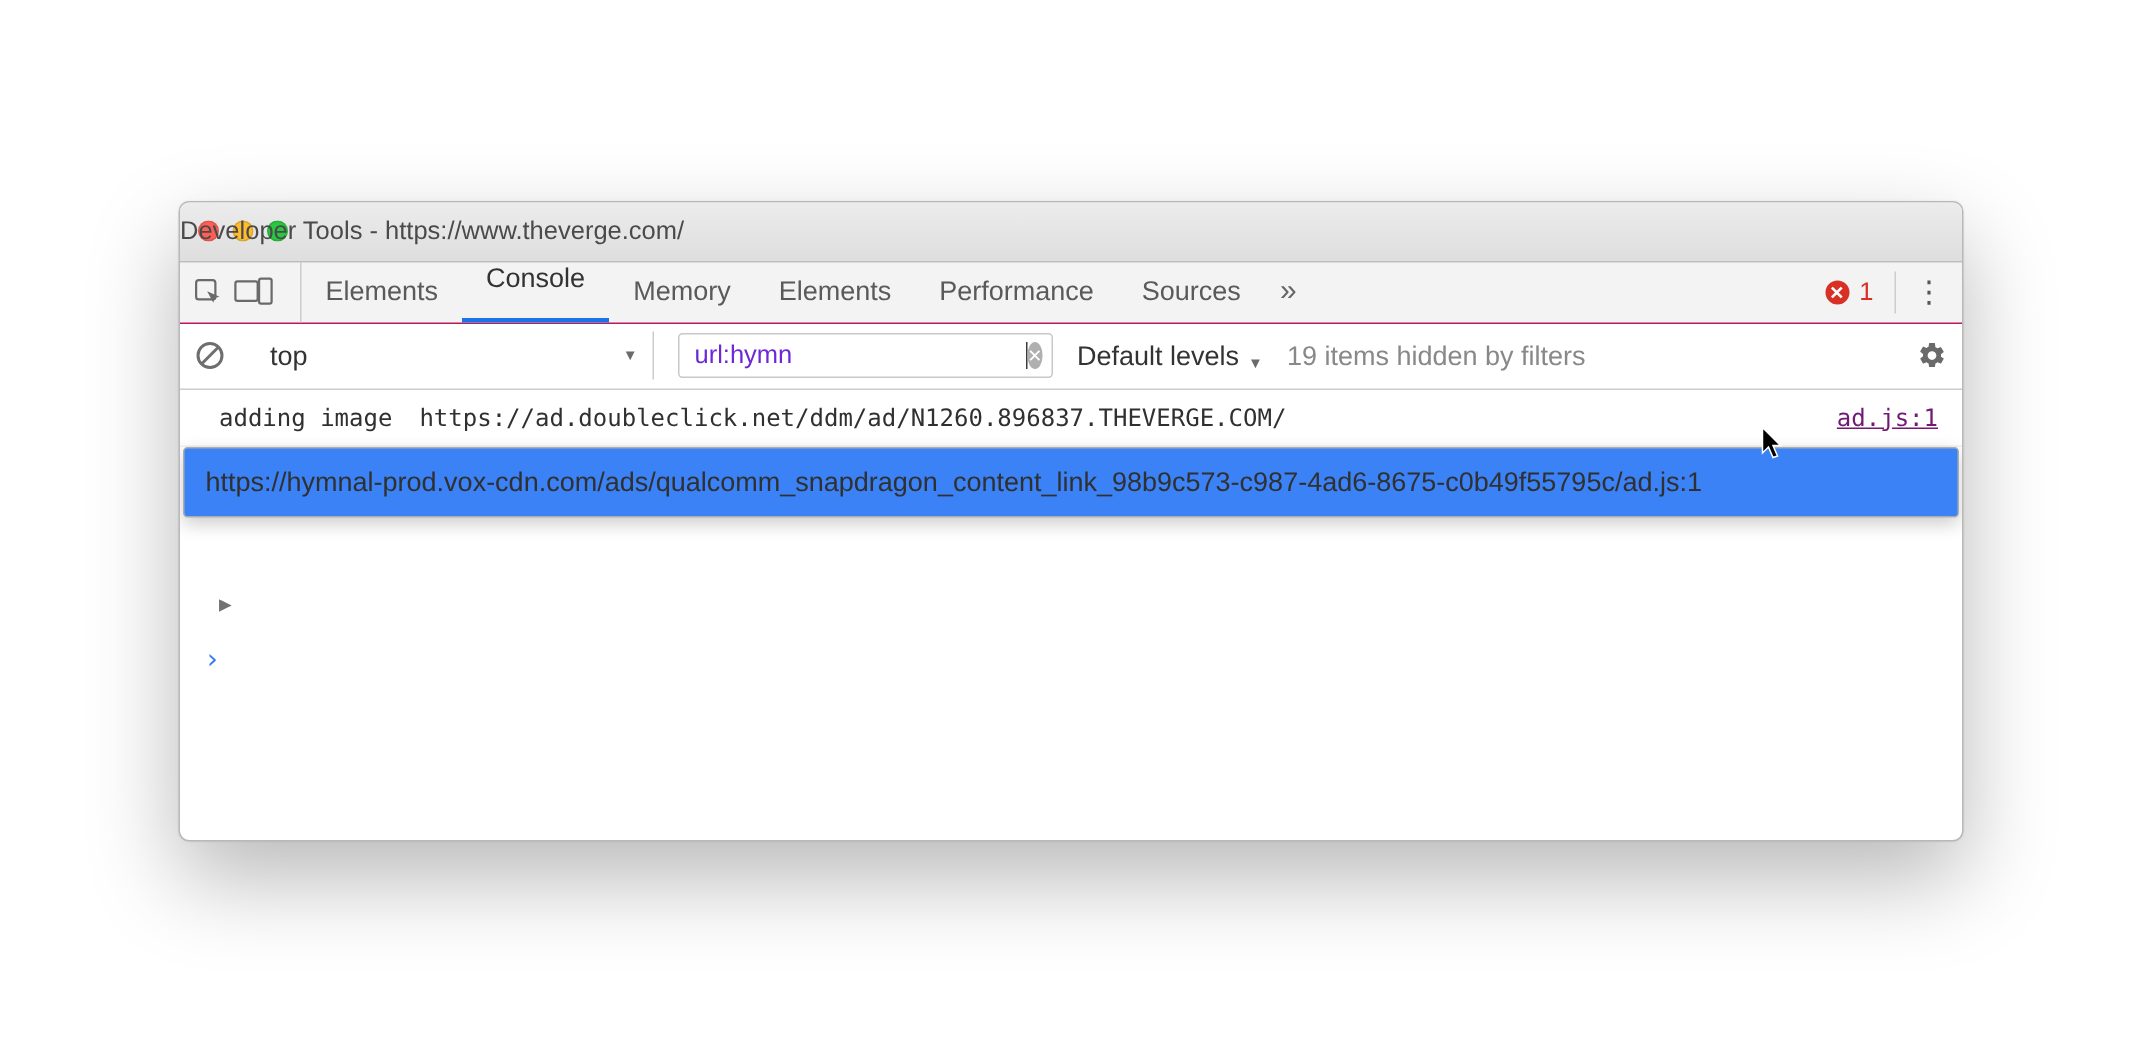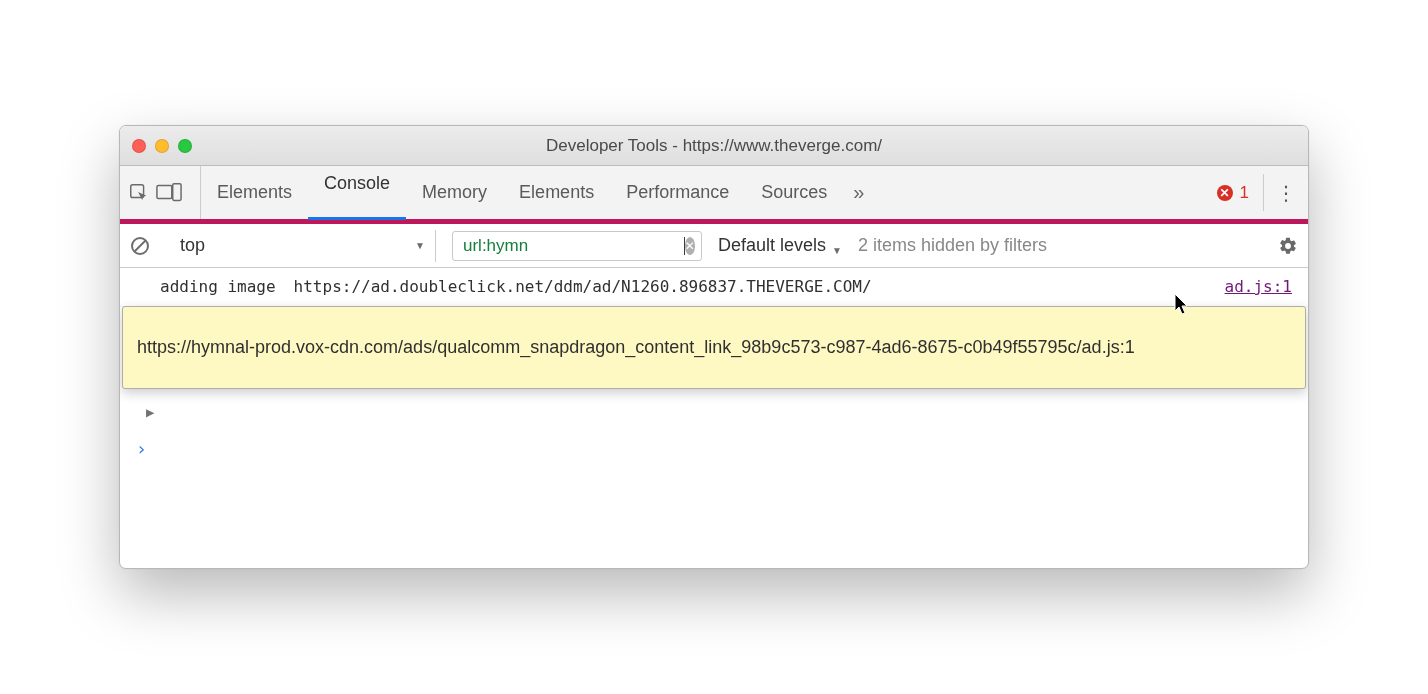--- a/index.html
+++ b/index.html
@@ -30,31 +30,31 @@
       position: relative;
     }
     .traffic { display: flex; gap: 9px; }
     .dot { width: 14px; height: 14px; border-radius: 50%; border: 0.5px solid rgba(0,0,0,.12); }
     .dot.r { background: #ff5f57; }
     .dot.y { background: #febc2e; }
     .dot.g { background: #28c840; }
     .title {
       position: absolute;
       left: 0; right: 0;
-      text-align: center;
+      text-align: left;
       color: #4a4a4a;
       font-size: 17px;
       font-weight: 400;
       pointer-events: none;
     }
     .tabstrip {
-      height: 58px;
-      display: flex;
-      align-items: center;
-      border-bottom: 5px solid #be185d;
+      height: 41px;
+      display: flex;
+      align-items: center;
+      border-bottom: 1px solid #be185d;
       background: #f3f3f3;
       padding-left: 8px;
       font-size: 18px;
       color: #5a5a5a;
     }
     .tabstrip .left-icons { display: flex; align-items: center; gap: 6px; padding-right: 18px; border-right: 1px solid #ccc; height: 100%; }
     .tabstrip .tabs { display: flex; align-items: center; height: 100%; }
     .tab { padding: 0 16px; height: 100%; display: flex; align-items: center; cursor: default; }
     .tab.active { color: #333; border-bottom: 3px solid #1a73e8; margin-bottom: -1px; padding-bottom: 16px; }
     .tabstrip .more { margin-left: 10px; font-size: 20px; color: #666; }
@@ -95,51 +95,51 @@
       border-radius: 3px;
       background: #fff;
       padding: 0 6px 0 10px;
     }
     .filter-input input {
       flex: 1;
       border: none;
       outline: none;
       font-size: 17px;
       background: transparent;
-      color: #15803d;
+      color: #6d28d9;
     }
     .clearbtn { width: 18px; height: 18px; border-radius: 50%; background: #b0b0b0; color: #fff; font-size: 12px; line-height: 18px; text-align: center; }
     .levels { display: flex; align-items: flex-end; gap: 6px; color: #333; }
     .hidden-msg { color: #888; }
     .consolebody {
       position: relative;
       font-family: Menlo, Consolas, monospace;
       font-size: 16px;
       line-height: 1.6;
       min-height: 300px;
     }
     .logrow {
       display: flex;
-      padding: 6px 16px 6px 40px;
+      padding: 6px 16px 6px 26px;
       border-bottom: 1px solid #f0f0f0;
       gap: 18px;
       color: #303030;
       justify-content: flex-end;
     }
     .src { margin-left: auto; text-decoration: underline; color: #701a75; white-space: nowrap; }
     .tooltip {
       position: absolute;
       top: 38px;
       left: 2px;
       right: 2px;
-      background: #fef9c3;
+      background: #3b82f6;
       border: 1px solid #adadad;
       border-radius: 3px;
       box-shadow: 0 4px 12px rgba(0,0,0,.2);
-      padding: 28px 14px;
+      padding: 10px 14px;
       font-family: -apple-system, sans-serif;
       font-size: 18px;
       color: #303030;
       z-index: 50;
       line-height: 1.4;
       word-break: break-all;
     }
     .errlog {
       display: flex;
       align-items: flex-start;
@@ -229,21 +229,21 @@
     <div class="filter-input">
       <input value="url:hymn" style="">
       <span class="textcaret"></span>
       <span style="flex:1"></span>
       <span class="clearbtn">✕</span>
     </div>
     <div class="levels">
       <span>Default levels</span>
       <span class="tri">▼</span>
     </div>
-    <span class="hidden-msg">2 items hidden by filters</span>
+    <span class="hidden-msg">19 items hidden by filters</span>
     <div class="spacer"></div>
     <span class="gearicon">
       <svg width="20" height="20" viewBox="0 0 24 24" fill="#6a6a6a">
         <path d="M19.14,12.94a7.07,7.07,0,0,0,.05-.94,7.07,7.07,0,0,0-.05-.94l2.03-1.58a.5.5,0,0,0,.12-.64l-1.92-3.32a.5.5,0,0,0-.61-.22l-2.39.96a7.22,7.22,0,0,0-1.62-.94l-.36-2.54A.5.5,0,0,0,13.9,2h-3.8a.5.5,0,0,0-.49.42L9.25,4.96a7.22,7.22,0,0,0-1.62.94l-2.39-.96a.5.5,0,0,0-.61.22L2.71,8.48a.5.5,0,0,0,.12.64L4.86,10.7a7.07,7.07,0,0,0-.05.94,7.07,7.07,0,0,0,.05.94L2.83,14.16a.5.5,0,0,0-.12.64l1.92,3.32a.5.5,0,0,0,.61.22l2.39-.96a7.22,7.22,0,0,0,1.62.94l.36,2.54a.5.5,0,0,0,.49.42h3.8a.5.5,0,0,0,.49-.42l.36-2.54a7.22,7.22,0,0,0,1.62-.94l2.39.96a.5.5,0,0,0,.61-.22l1.92-3.32a.5.5,0,0,0-.12-.64ZM12,15.5A3.5,3.5,0,1,1,15.5,12,3.5,3.5,0,0,1,12,15.5Z"></path>
       </svg>
     </span>
   </div>
 
   <div class="consolebody">
     <div class="logrow">

